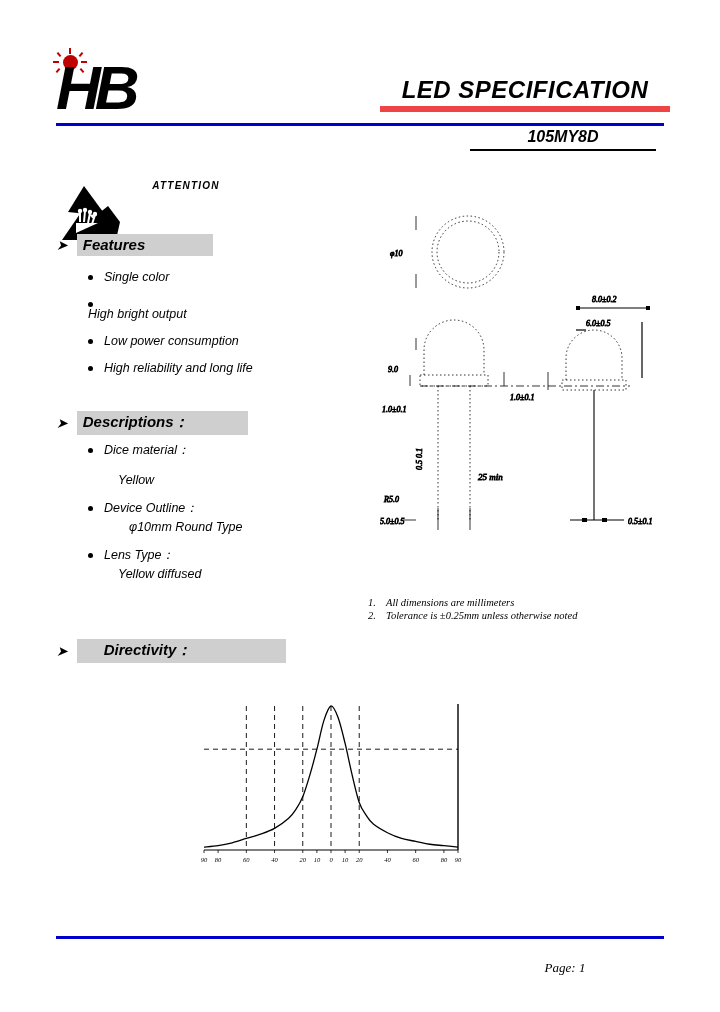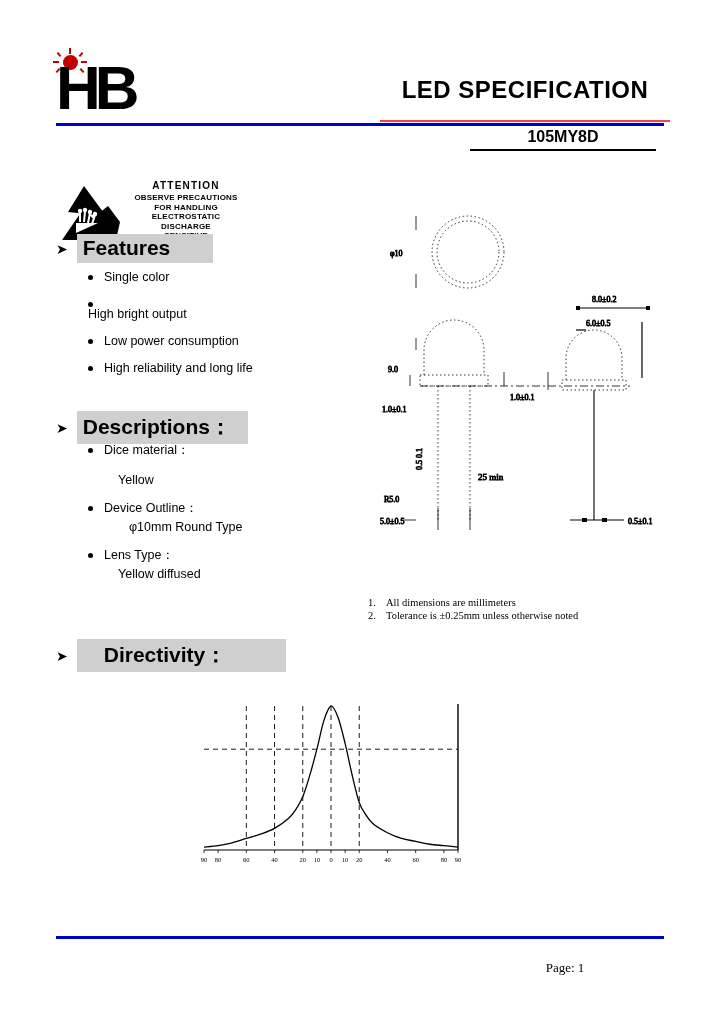--- a/index.html
+++ b/index.html
@@ -14,20 +14,21 @@
     color: #000;
     position: relative;
     overflow: hidden;
   }
   .page {
     position: absolute;
     left: 0; top: 0;
     width: 720px;
     height: 755px;
     background: #fff;
+    font-style: italic;
   }
 
   
   .logo-block {
     position: absolute;
     left: 56px;
     top: 55px;
     width: 120px;
     height: 62px;
   }
@@ -60,22 +61,22 @@
 
   .doc-title {
     position: absolute;
     left: 380px;
     top: 76px;
     width: 290px;
     text-align: center;
     font-size: 24px;
     font-weight: bold;
     letter-spacing: 0.5px;
-    border-bottom: 2px solid #ef4444;
-    padding-bottom: 16px;
+    border-bottom: 6px solid #ef4444;
+    padding-bottom: 2px;
   }
 
   .blue-rule-top {
     position: absolute;
     left: 56px;
     top: 123px;
     width: 608px;
     height: 3px;
     background: #0000cc;
   }
@@ -135,21 +136,21 @@
     align-items: center;
   }
   .arrow-bullet {
     font-size: 14px;
     color: #000;
     margin-right: 9px;
     line-height: 1;
   }
   .section-title {
     background: #cfcfcf;
-    font-size: 21px;
+    font-size: 15px;
     font-weight: bold;
     padding: 2px 10px 3px 6px;
     min-width: 120px;
   }
 
   .bullet-list {
     position: absolute;
     list-style: none;
     margin: 0;
     padding: 0;
@@ -254,28 +255,20 @@
       <path d="M22,40 L22,30 M26,40 L27,29 M30,41 L32,31 M34,42 L37,33" stroke="#fff" stroke-width="2" fill="none"></path>
       <circle cx="22" cy="29" r="2.2" fill="#fff"></circle>
       <circle cx="27" cy="28" r="2.2" fill="#fff"></circle>
       <circle cx="32" cy="30" r="2.2" fill="#fff"></circle>
       <circle cx="37" cy="32" r="2.2" fill="#fff"></circle>
       <rect x="18" y="41" width="22" height="10" fill="#fff"></rect>
       <polygon points="18,51 40,41 44,58 18,58" fill="#000"></polygon>
     </svg>
     <div class="esd-text">
       <div class="esd-title">ATTENTION</div>
-      <div class="esd-lines">
-        <div>OBSERVE PRECAUTIONS</div>
-        <div>FOR HANDLING</div>
-        <div>ELECTROSTATIC</div>
-        <div>DISCHARGE</div>
-        <div>SENSITIVE</div>
-        <div>DEVICES</div>
-      </div>
     </div>
   </div>
 
   <div class="section-head" style="left:56px; top:234px;">
     <span class="arrow-bullet">➤</span>
     <span class="section-title">Features</span>
   </div>
 
   <ul class="bullet-list" style="left:88px; top:270px; width:250px;">
     <li style="margin-bottom:12px;">

